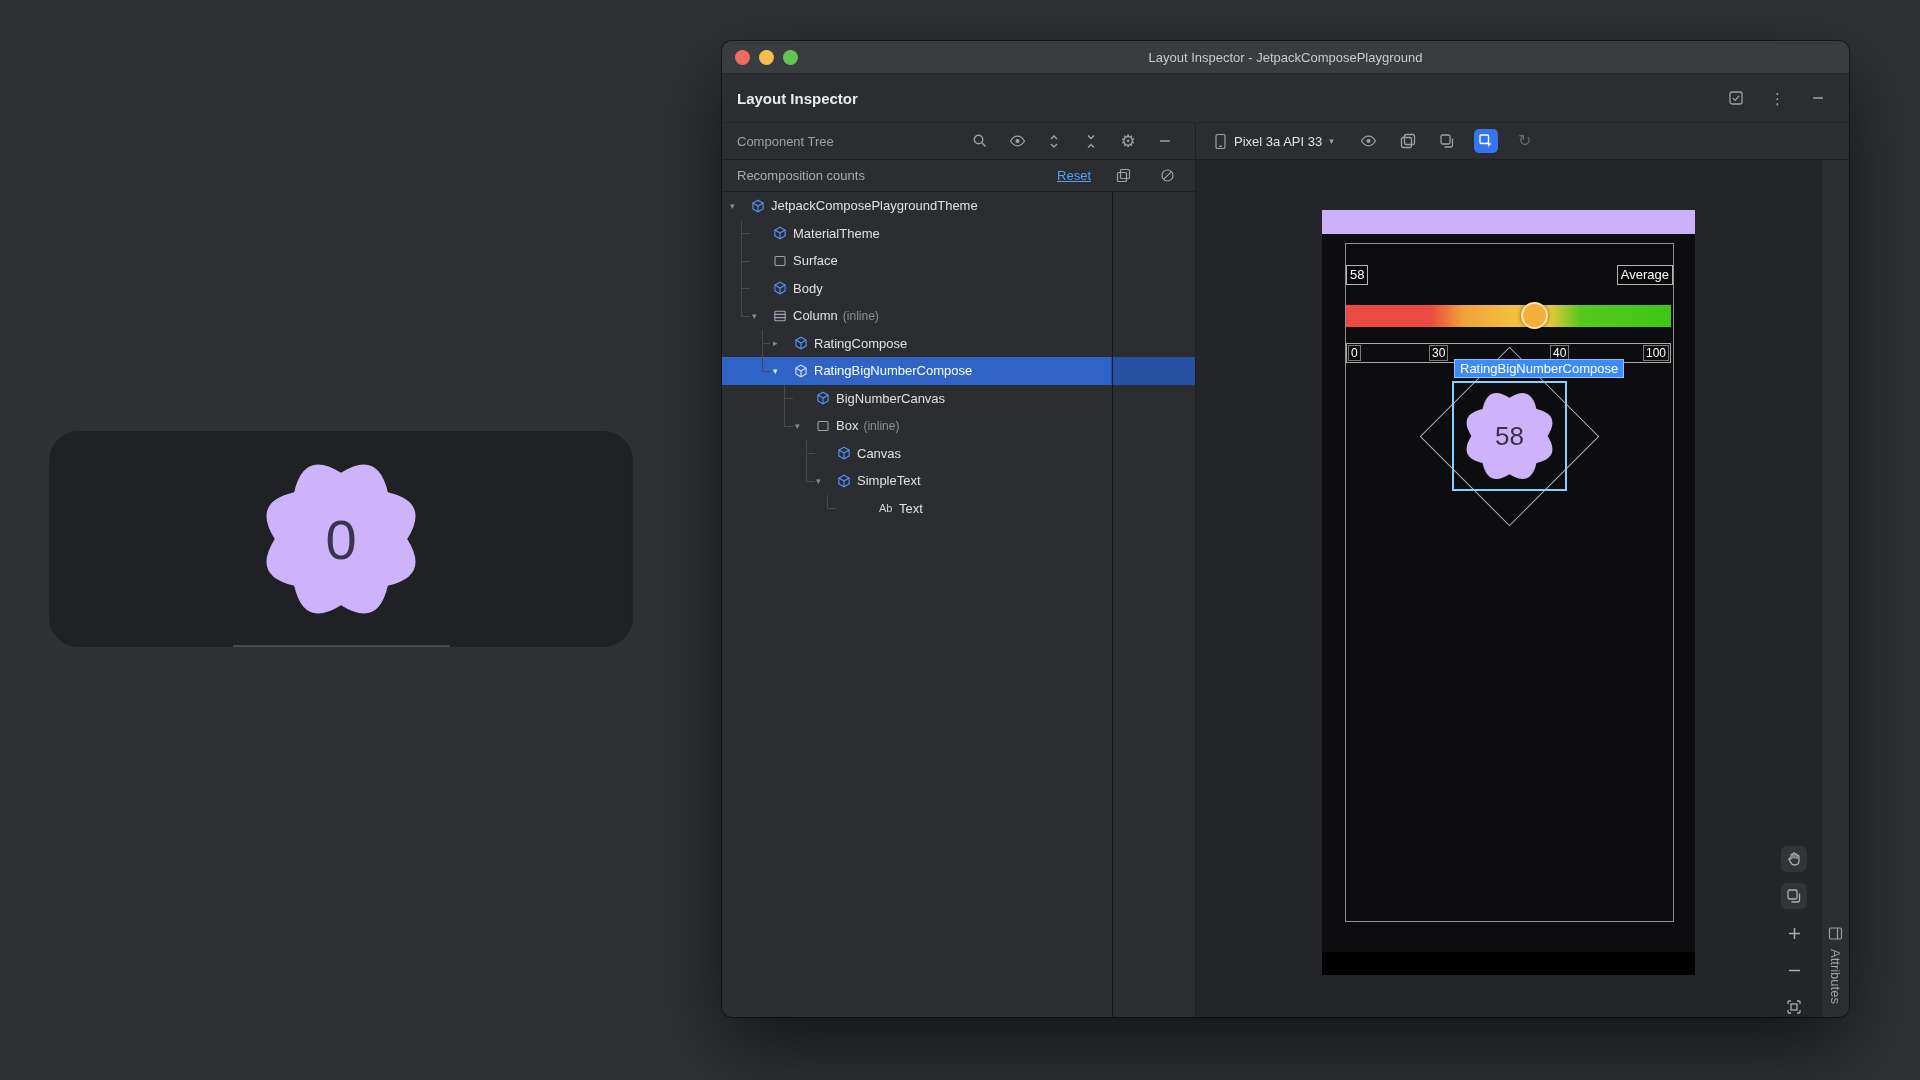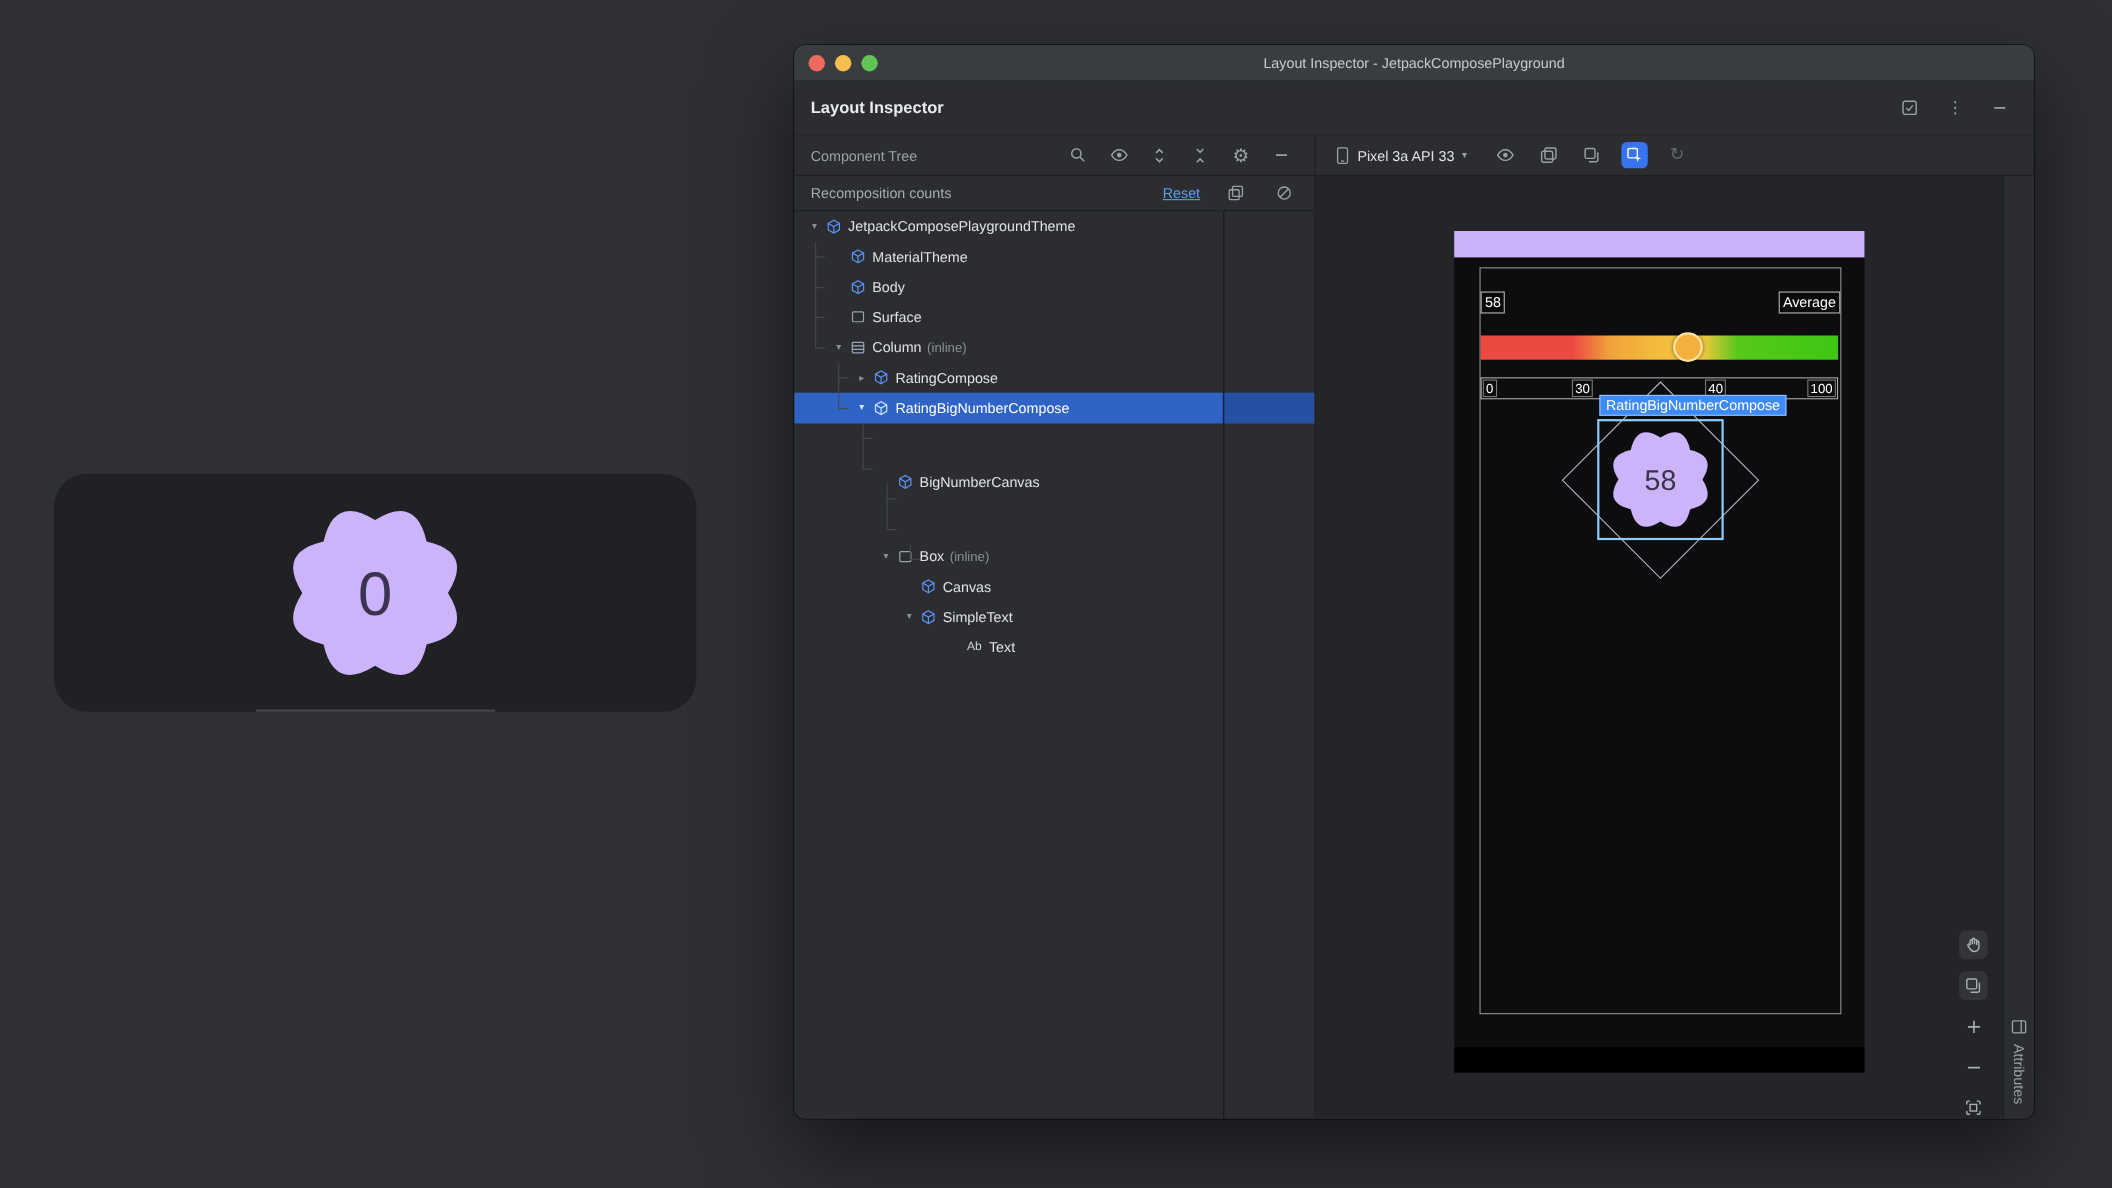--- a/index.html
+++ b/index.html
@@ -38,39 +38,39 @@
   .ct-label { font-size:13px; color:#9da0a8; margin-right:auto;text-align:center; }
   .toolbar-right { flex:1; display:flex; align-items:center; gap:15px; padding:0 14px 0 18px; }
   .device-chip { display:flex; align-items:center; gap:7px; color:#dfe1e5; font-size:13px; margin-right:8px; }
   .chev-glyph { font-size:9px; color:#9da0a8; }
   .icon-btn { display:flex; align-items:center; justify-content:center; width:24px; height:24px;
     color:#9da0a8; border-radius:5px; }
   .icon-btn.blue { background:#3674f0; color:#fff; }
   .icon-btn.dim { color:#63666b; }
   .glyph { font-size:15px; line-height:1; }
 
-  .main { display:flex; height:857px;text-align:center; }
+  .main { display:flex; height:857px; }
 
   
   .left-panel { width:474px; position:relative; background:#2b2d30; border-right:1px solid #1d1f21; }
   .recomp { height:32px; display:flex; align-items:center; padding:0 16px 0 15px;
     border-bottom:1px solid #1d1f21; gap:20px; }
   .recomp-label { font-size:13px; color:#a7abb2; margin-right:auto; }
   .reset-link { font-size:13px; color:#57a0f5; text-decoration:underline; margin-right:0; }
   .count-divider { position:absolute; left:390px; top:32px; bottom:0; width:1px;
     background:rgba(18,19,21,.85); z-index:6; }
 
   .tree { position:absolute; top:32px; left:0; right:0; bottom:0; overflow:hidden; }
   .trow { height:27.5px; display:flex; align-items:center; font-size:13px; color:#dfe1e5;
     position:relative; white-space:nowrap; }
   .trow.selected { background:#2f63c6; color:#fff; }
   .trow.selected::after { content:''; position:absolute; right:0; top:0; bottom:0; width:84px;
     background:rgba(8,18,40,.22); }
   .d0{padding-left:8px;} .d1{padding-left:30px;} .d2{padding-left:51px;}
-  .d3{padding-left:73px;margin-top:40px;} .d4{padding-left:94px;} .d5{padding-left:116px;}
+  .d3{padding-left:73px;} .d4{padding-left:94px;} .d5{padding-left:116px;}
   .chev { width:21px; flex:0 0 21px; font-size:9px; color:#8b8e94; }
   .ticon { width:20px; flex:0 0 20px; display:flex; align-items:center; }
   .ab { font-size:11px; color:#cfd2d7;margin-left:20px; }
   .suffix { color:#8b8f96; font-size:12px; margin-left:5px; }
   .vl { position:absolute; width:1px; background:#46494e; z-index:1; }
   .hl { position:absolute; height:1px; background:#46494e; z-index:1; }
 
   
   .device-panel { flex:1; position:relative; background:#232528; }
   .phone { position:absolute; left:126px; top:50px; width:373px; height:765px; background:#0d0d10; }
@@ -282,35 +282,35 @@
               <svg class="ic" width="14" height="14" viewBox="0 0 14 14" fill="none" stroke="#5a93f8" stroke-width="1.1">
                 <path d="M7 1.2 L12.1 4.1 V9.9 L7 12.8 L1.9 9.9 V4.1 Z"></path>
                 <path d="M1.9 4.1 L7 7 L12.1 4.1 M7 7 V12.8"></path>
               </svg>
             </span>
           <span>MaterialTheme</span>
         </div>
         <div class="trow d1">
           <span class="chev"></span>
           <span class="ticon">
-              <svg class="ic" width="14" height="14" viewBox="0 0 14 14" fill="none" stroke="#5a93f8" stroke-width="1.1">
-                <path d="M7 1.2 L12.1 4.1 V9.9 L7 12.8 L1.9 9.9 V4.1 Z"></path>
-                <path d="M1.9 4.1 L7 7 L12.1 4.1 M7 7 V12.8"></path>
-              </svg>
-            </span>
-          <span>Body</span>
-        </div>
-        <div class="trow d1">
-          <span class="chev"></span>
-          <span class="ticon">
               <svg class="ic" width="14" height="14" viewBox="0 0 14 14" fill="none" stroke="#9da0a8" stroke-width="1.1">
                 <rect x="2" y="2.5" width="10" height="9" rx="1"></rect>
               </svg>
             </span>
           <span>Surface</span>
+        </div>
+        <div class="trow d1">
+          <span class="chev"></span>
+          <span class="ticon">
+              <svg class="ic" width="14" height="14" viewBox="0 0 14 14" fill="none" stroke="#5a93f8" stroke-width="1.1">
+                <path d="M7 1.2 L12.1 4.1 V9.9 L7 12.8 L1.9 9.9 V4.1 Z"></path>
+                <path d="M1.9 4.1 L7 7 L12.1 4.1 M7 7 V12.8"></path>
+              </svg>
+            </span>
+          <span>Body</span>
         </div>
         <div class="trow d1">
           <span class="chev">▾</span>
           <span class="ticon">
               <svg class="ic" width="14" height="14" viewBox="0 0 14 14" fill="none" stroke="#9aa6b8" stroke-width="1.1">
                 <rect x="1.8" y="2.2" width="10.4" height="9.6" rx="1"></rect>
                 <path d="M1.8 5.4 H12.2 M1.8 8.6 H12.2"></path>
               </svg>
             </span>
           <span>Column</span>

